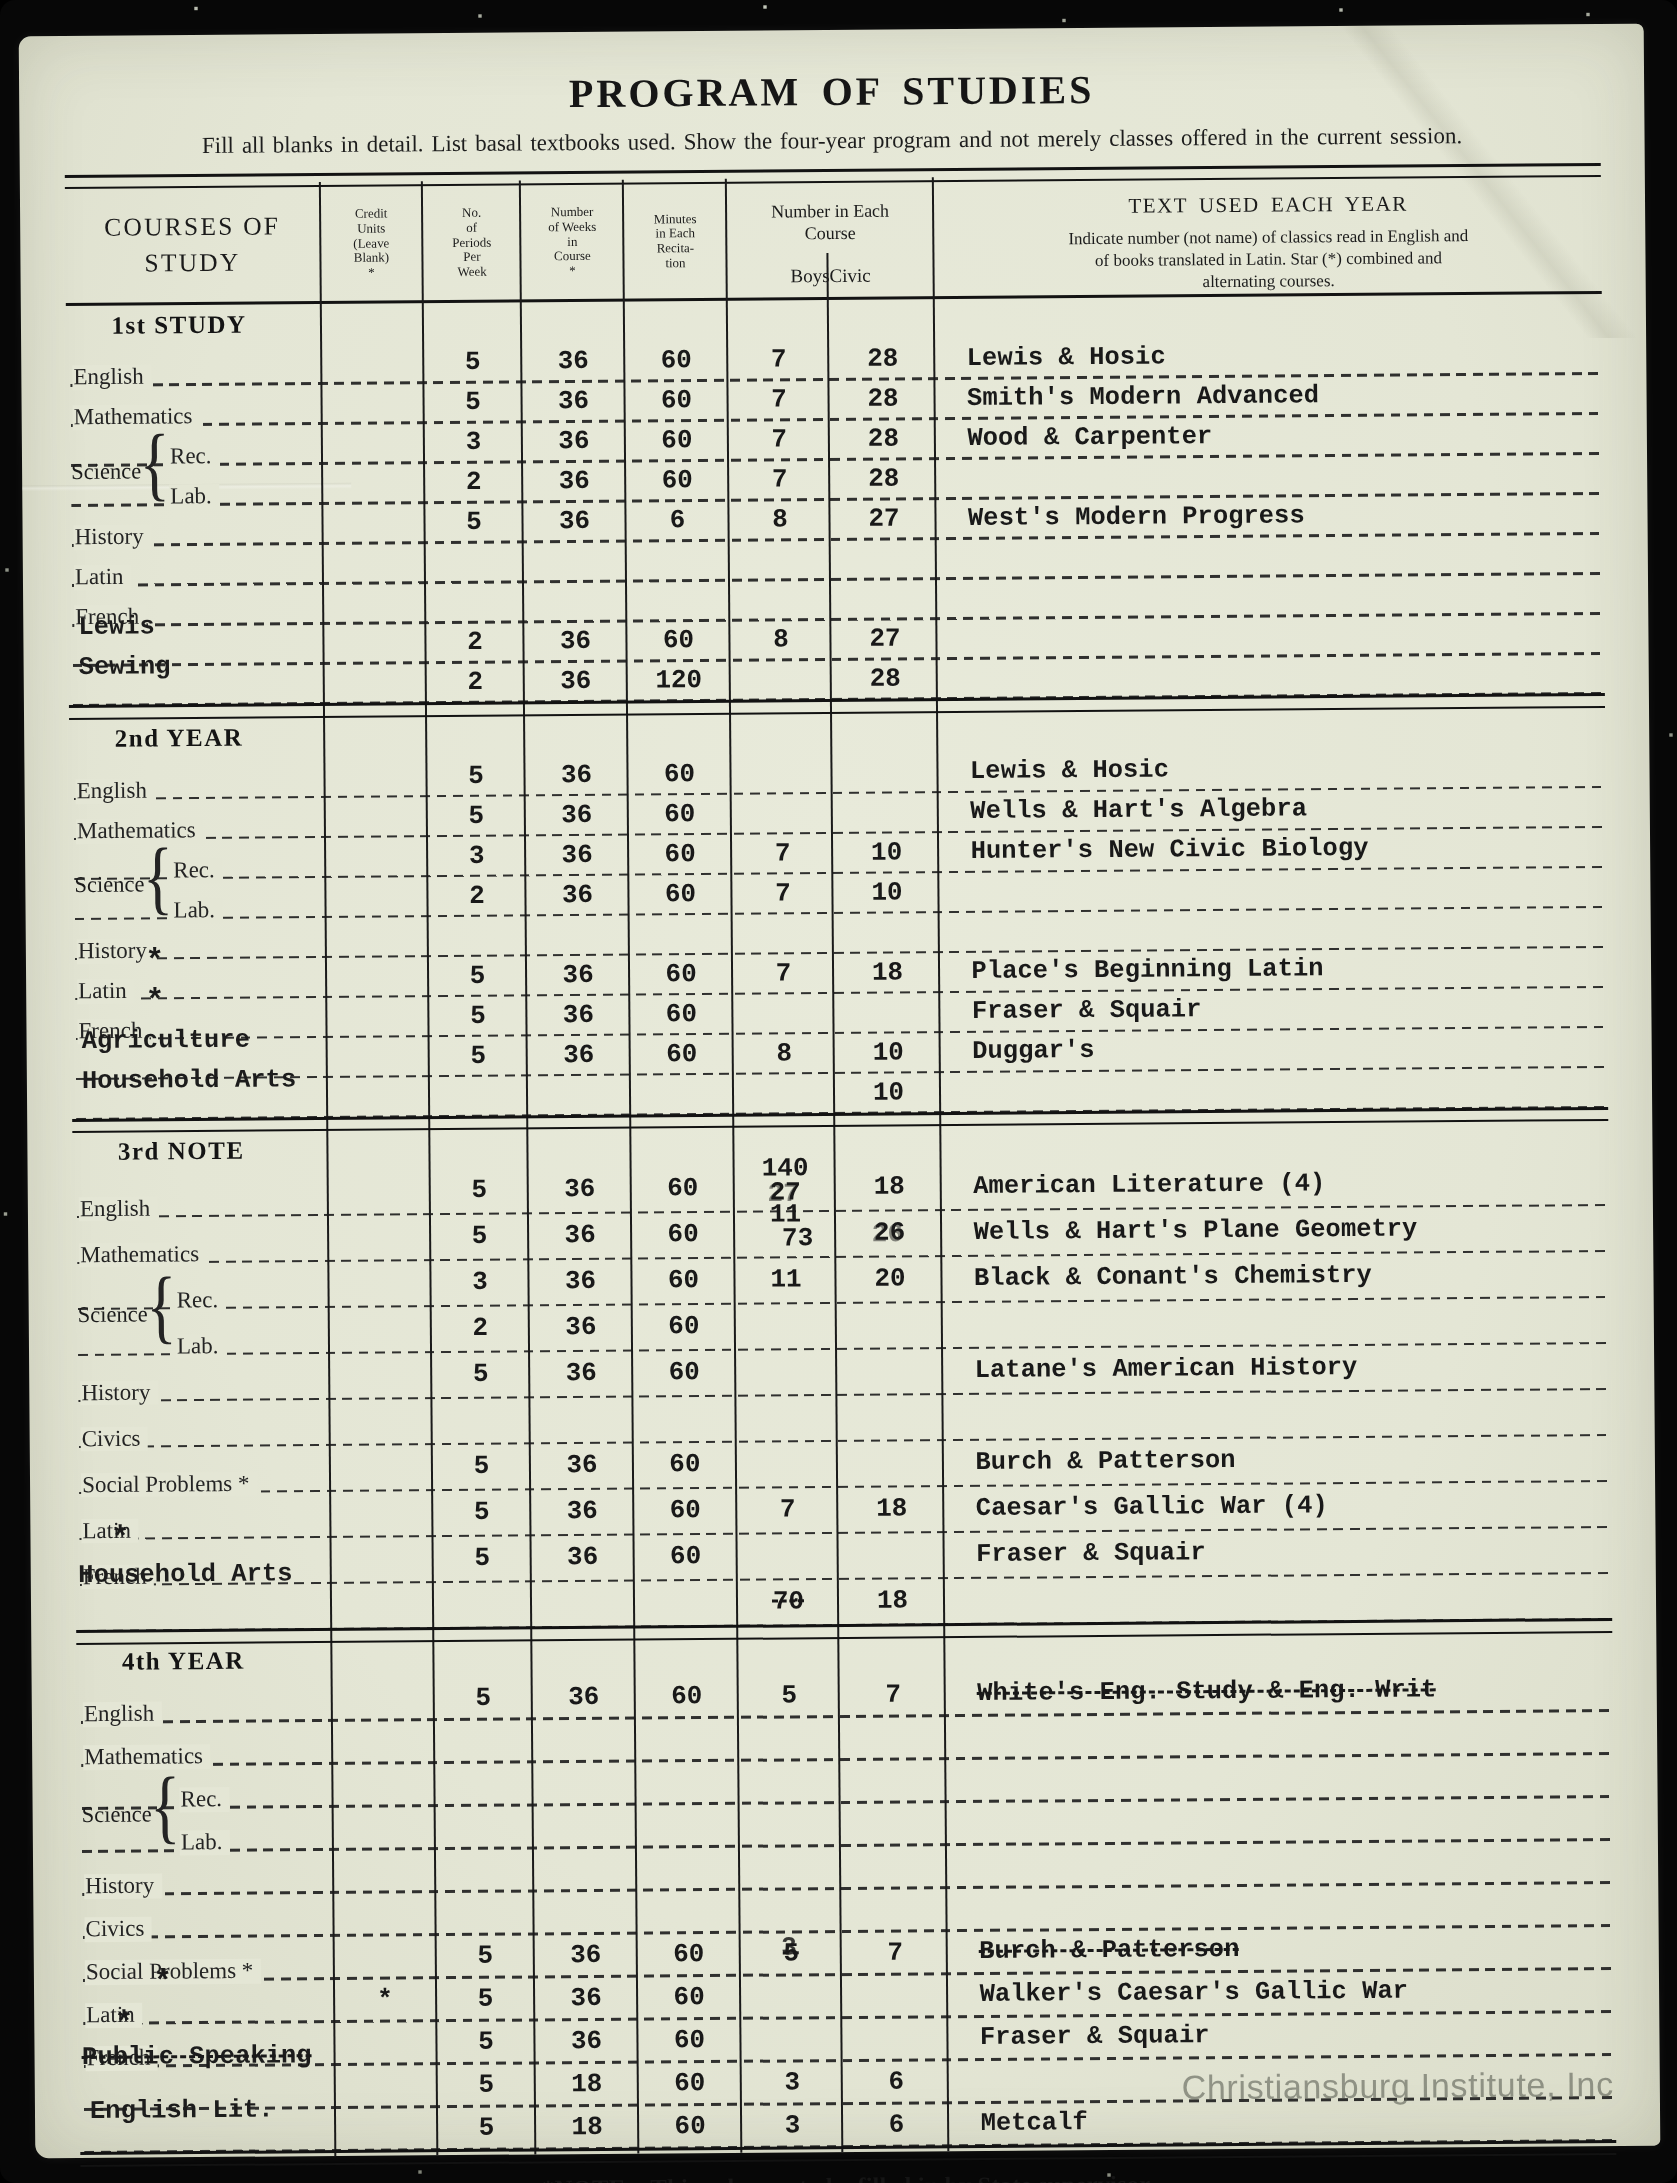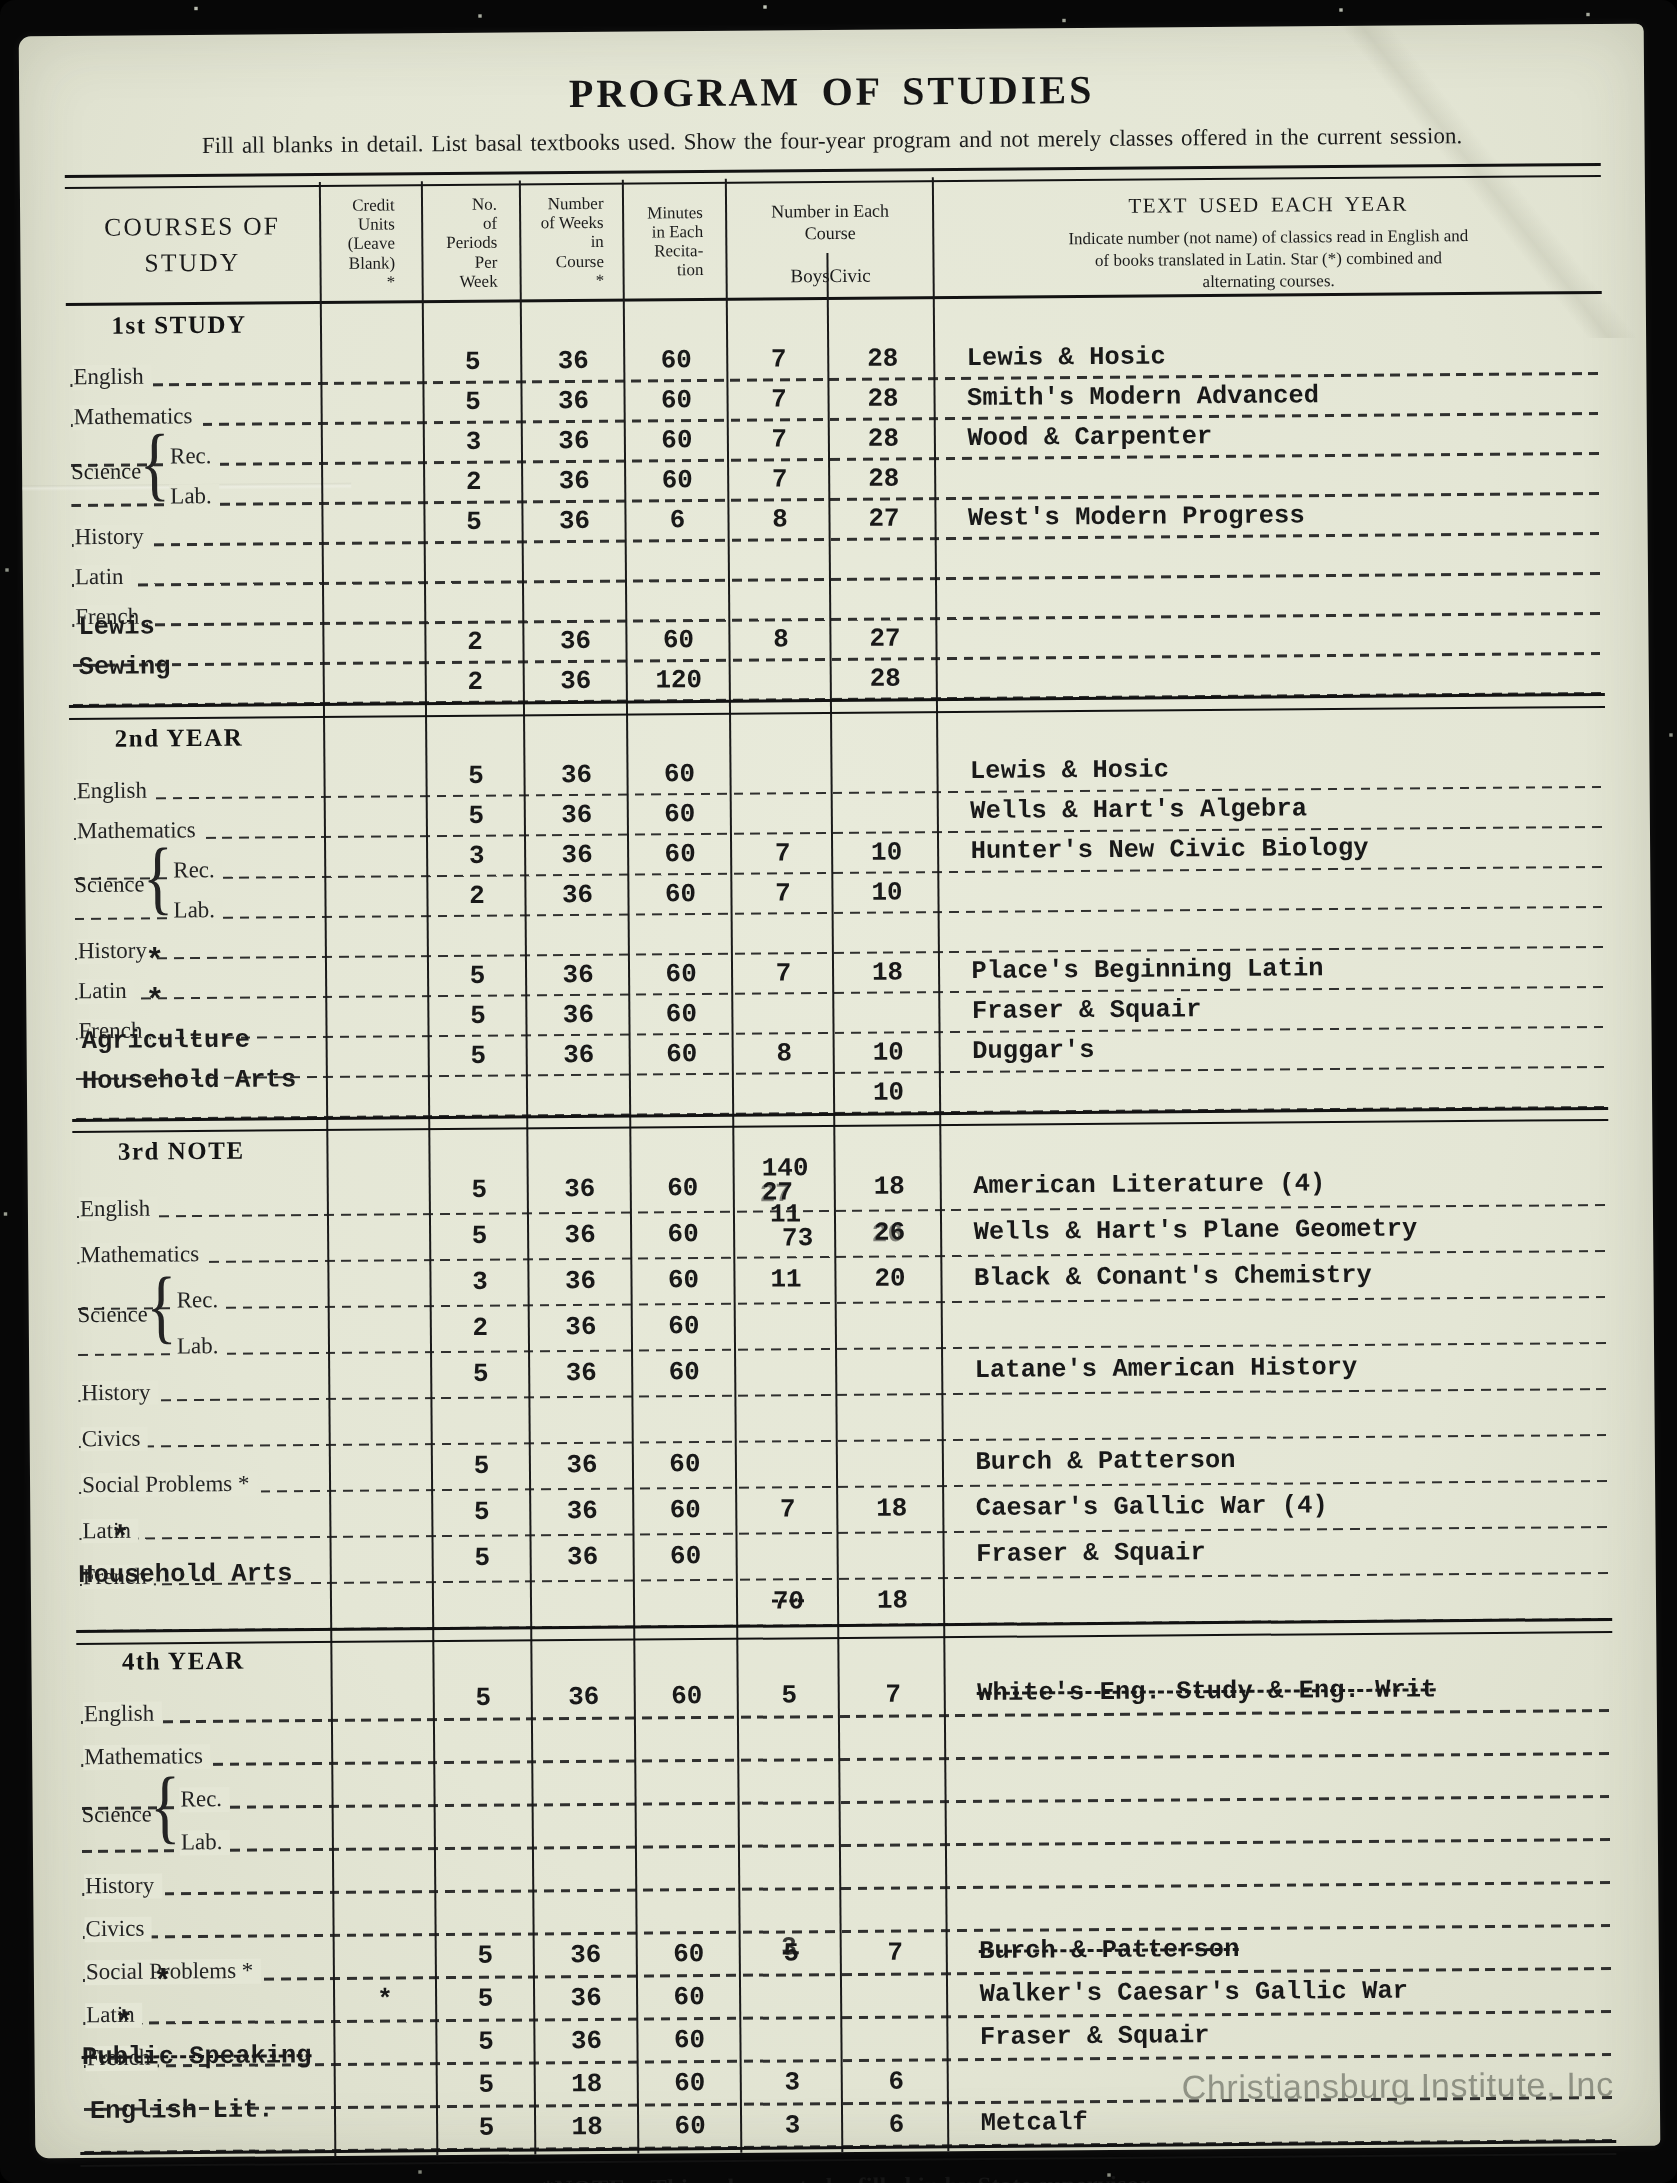--- a/index.html
+++ b/index.html
@@ -23,21 +23,21 @@
   .title{width:1536px;margin:10.5px auto 0;text-align:center;font-size:40px;font-weight:bold;
         letter-spacing:3px;word-spacing:7.5px;color:#161616;}
   .subtitle{width:1565px;margin:13.5px auto 0;text-align:center;font-size:23px;color:#1d1d1d;word-spacing:2.2px;}
 
   .table{width:1536px;margin:15px auto 0;position:relative;}
   .tbl-top{height:9px;border-top:3.7px solid #131313;border-bottom:2.2px solid #131313;}
   .thead{display:grid;grid-template-columns:255px 103px 98px 103px 103px 207px 669px;
         height:114px;border-bottom:3px solid #131313;}
   .th{display:flex;align-items:center;justify-content:center;text-align:center;}
   .th.course{font-size:25.5px;letter-spacing:2.2px;white-space:pre-line;line-height:1.4;}
-  .th.small{font-size:17px;line-height:1.13;white-space:pre-line;color:#1c1c1c;text-align:right;}
+  .th.small{font-size:13px;line-height:1.13;white-space:pre-line;color:#1c1c1c;}
   .numcourse{display:flex;flex-direction:column;padding-top:16.5px;}
   .nc-top{font-size:18px;text-align:center;white-space:pre-line;line-height:1.25;}
   .nc-underline{height:2.2px;background:#161616;margin:7.5px 7.5px 0;}
   .nc-bottom{display:flex;flex:1;}
   .nc-bottom span{flex:1;display:flex;align-items:center;justify-content:center;font-size:19px;}
   .textused{display:flex;flex-direction:column;align-items:center;padding-top:12px;gap:9px;}
   .tu-title{font-size:21px;letter-spacing:1.5px;word-spacing:4.5px;}
   .tu-note{font-size:17px;line-height:1.3;white-space:pre-line;text-align:center;}
 
   .vline{position:absolute;width:2.2px;background:#1a1a1a;top:9px;bottom:9px;z-index:1;}
@@ -70,21 +70,21 @@
        text-decoration-thickness:2.6px;text-decoration-color:#191919;}
   .star-above{position:absolute;left:75px;top:-15px;font-family:"Liberation Mono",monospace;
        font-weight:700;font-size:31px;z-index:3;}
   .star-below{position:absolute;left:36px;bottom:-18px;font-family:"Liberation Mono",monospace;
        font-weight:700;font-size:31px;z-index:3;}
   .cell.val{display:flex;align-items:center;justify-content:center;}
   .tval{font-family:"Liberation Mono",monospace;font-weight:700;font-size:26px;color:#191919;}
   .shadow{text-shadow:-2.2px 1.5px 0 rgba(25,25,25,0.5);}
   .ovr{position:relative;display:inline-block;}
   .ovg{position:absolute;left:-2.2px;top:-5.2px;opacity:.85;}
-  .stack{display:flex;flex-direction:column;line-height:.92;margin-top:-12px;}
+  .stack{display:flex;flex-direction:column;align-items:center;line-height:.92;margin-top:-12px;}
   .stack .shift{transform:translateX(12px);}
   .cell.txt{display:flex;align-items:center;padding-left:31px;}
   .cell.txt .tval{font-size:25.5px;white-space:nowrap;}
   .secdiv{height:9.7px;border-top:3px solid #121212;border-bottom:2.2px solid #121212;
        position:relative;z-index:4;}
   .note{width:1536px;margin:12px auto 0;text-align:center;font-size:25px;font-weight:bold;color:#151515;}
   .watermark{position:absolute;right:46px;bottom:42px;font-family:"Liberation Sans",sans-serif;
        font-size:34px;color:rgba(86,90,80,0.58);letter-spacing:0.7px;white-space:nowrap;z-index:6;}
 </style>
 </head>

